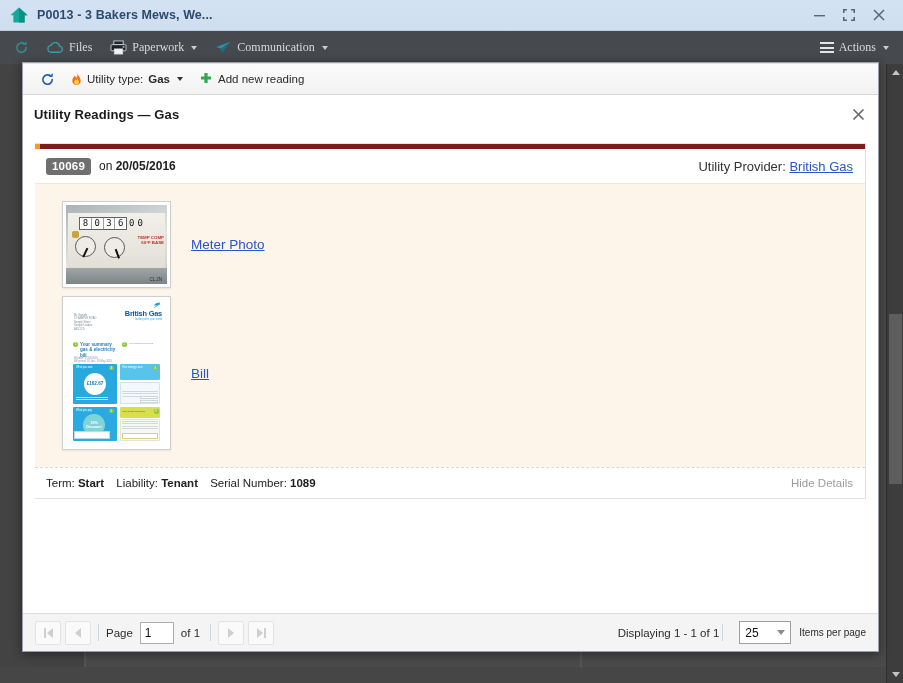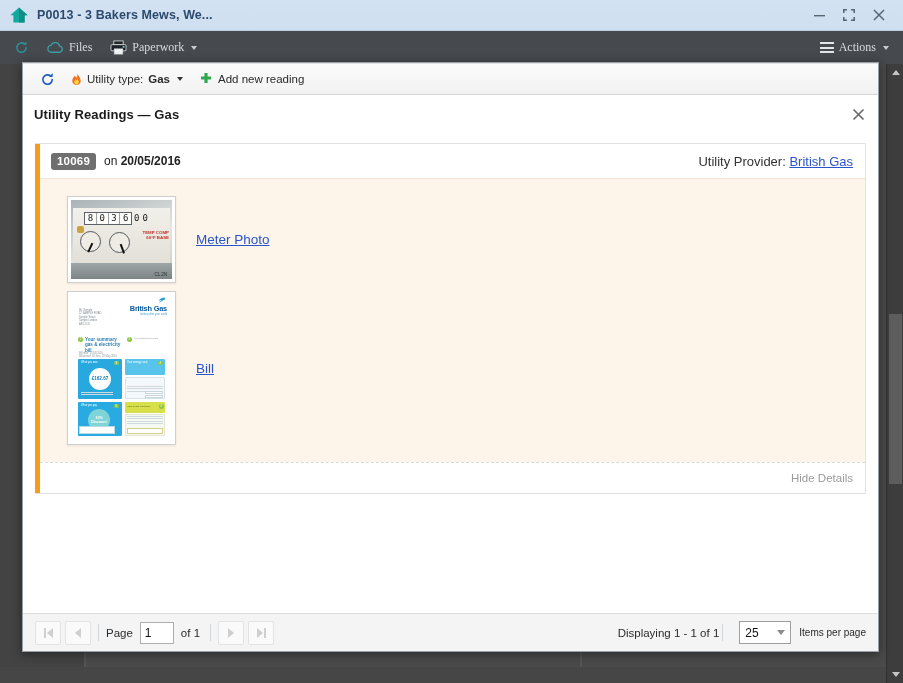--- a/index.html
+++ b/index.html
@@ -112,21 +112,21 @@
   }
 
   #modal-body {
     flex: 1 1 auto; background: #ffffff; position: relative;
     padding: 10px 12px 0 12px; overflow: hidden;
   }
 
   
   #reading-card {
     border: 1px solid #e2e2e2; border-left: none;
-    background: #84cc16; display: flex; width: 100%;
+    background: #7f1d1d; display: flex; width: 100%; flex-direction: column;
   }
   #card-accent { width: 5px; background: #f59c1a; flex: 0 0 5px; }
   #card-main { flex: 1 1 auto; min-width: 0; }
 
   #card-head {
     height: 34px; display: flex; align-items: center;
     padding: 0 12px 0 11px; background: #ffffff;
   }
   #reading-id {
     background: #6f6f6f; color: #ffffff; font-size: 11.5px; font-weight: bold;
@@ -372,20 +372,28 @@
     <svg width="17" height="15" viewBox="0 0 18 16">
       <rect x="4" y="1" width="10" height="4" fill="#22262b" stroke="#d8dbde" stroke-width=".9"></rect>
       <rect x="1" y="5" width="16" height="6.5" rx="1" fill="#1d2127" stroke="#d8dbde" stroke-width=".9"></rect>
       <rect x="4.5" y="9.5" width="9" height="5.5" fill="#f0f2f4" stroke="#d8dbde" stroke-width=".8"></rect>
       <rect x="13.4" y="6.6" width="2" height="1.6" fill="#7fd3d8"></rect>
     </svg>
     <span>Paperwork</span>
     <i class="caret-dn"></i>
   </div>
 
+  <div class="app-tb-item">
+    <svg width="17" height="15" viewBox="0 0 18 16">
+      <path d="M17 1.5 L1.2 7.4 L6.4 9.2 Z" fill="#2f8fa8"></path>
+      <path d="M17 1.5 L6.4 9.2 L7.3 13.8 L9.9 10.6 Z" fill="#1f6e86"></path>
+    </svg>
+    <span>Communication</span>
+    <i class="caret-dn"></i>
+  </div>
 
   <div class="app-tb-item" id="actions-group">
     <span id="hamburger">
         <i></i>
         <i></i>
         <i></i>
       </span>
     <span>Actions</span>
     <i class="caret-dn"></i>
   </div>
@@ -573,20 +581,28 @@
                 <div class="box-s" style="left:56px;top:133px;width:36px;height:6px;border-color:#d6cf8a;"></div>
                 <div class="box-s" style="left:8px;top:131px;width:36px;height:8px;border-color:#bcd9e6;"></div>
               </div>
             </div>
             <a class="attach-link">Bill</a>
           </div>
 
         </div>
 
         <div id="card-footer">
+          <span id="footer-meta">
+            <span>Term:</span>
+            <b>Start</b><span class="sep"></span>
+            <span>Liability:</span>
+            <b>Tenant</b><span class="sep"></span>
+            <span>Serial Number:</span>
+            <b>1089</b>
+          </span>
           <span id="hide-details">Hide Details</span>
         </div>
 
       </div>
     </div>
 
   </div>
 
   <div id="pagination">
     <div class="pg-btn">

